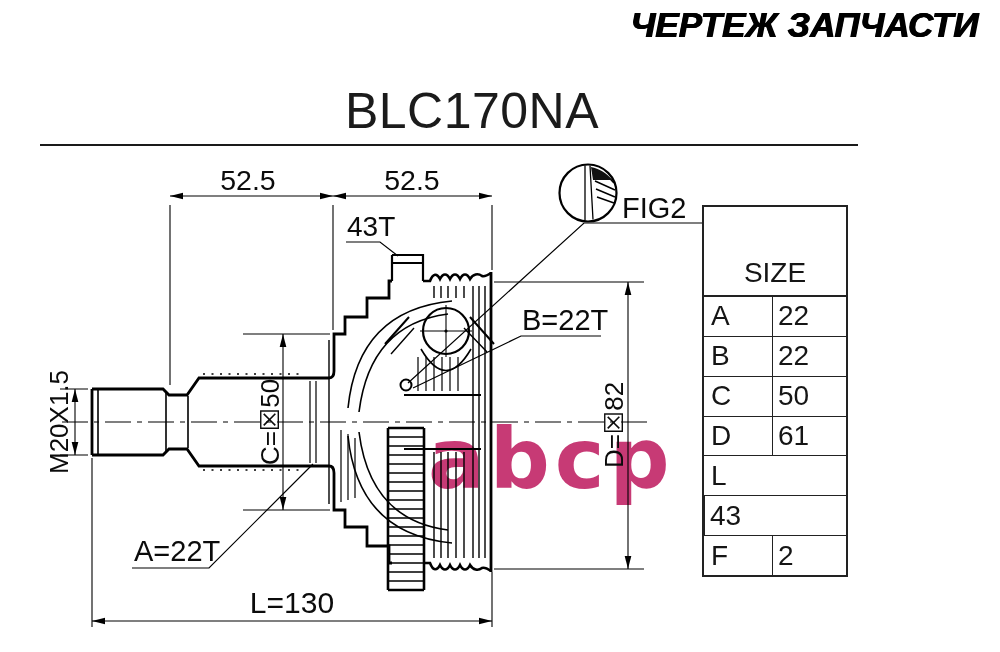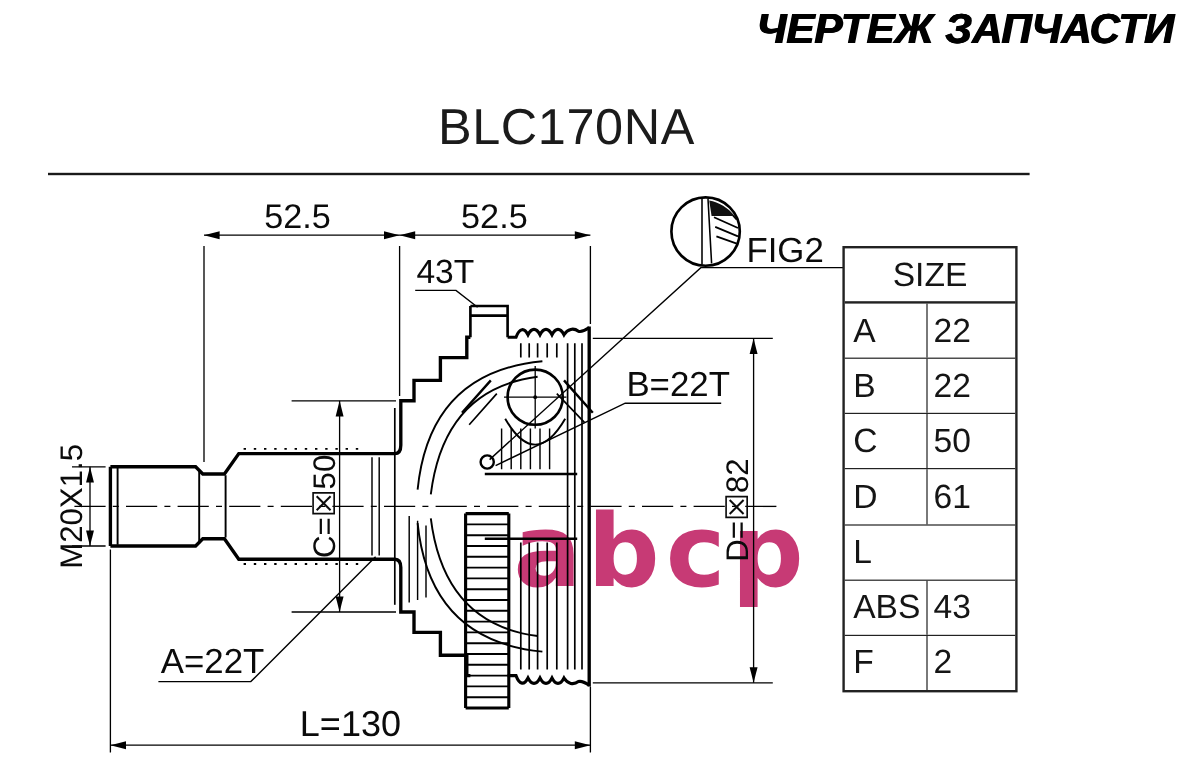--- a/index.html
+++ b/index.html
@@ -1,30 +1,30 @@
 <!DOCTYPE html>
 <html><head>
 <meta charset="utf-8">
 <style>
   html,body{margin:0;padding:0;background:#fff;}
   .stage{position:relative;width:1000px;height:652px;background:#fff;overflow:hidden;
          font-family:"Liberation Sans",sans-serif;color:#111;}
   .brand{position:absolute;top:5px;right:22px;font-size:35px;font-weight:bold;font-style:italic;
          color:#000;letter-spacing:0px;z-index:3;text-shadow:1.1px 0 0 #000,.4px 0 0 #000;text-align:center;}
-  .title{position:absolute;top:82px;left:0;width:944px;text-align:center;font-size:42px;
+  .title{position:absolute;top:82px;left:0;width:944px;text-align:center;font-size:50px;
          color:#1b1b1b;letter-spacing:.5px;z-index:3;}
   .title-rule{position:absolute;top:144px;left:40px;width:818px;height:2.2px;background:#1a1a1a;z-index:3;}
   .wm{position:absolute;top:410px;left:428px;font-size:84px;font-weight:bold;
       font-family:"DejaVu Sans",sans-serif;color:#be185d;opacity:.85;letter-spacing:5px;z-index:0;}
   svg.drawing{position:absolute;top:0;left:0;z-index:1;}
   svg text{font-family:"Liberation Sans",sans-serif;fill:#0b0b0b;}
   .size-table{position:absolute;left:702px;top:205px;width:142px;height:368px;border:2px solid #222;
               background:transparent;display:flex;flex-direction:column;z-index:2;font-size:28px;color:#151515;}
   .size-head{height:44px;flex:0 0 44px;border-bottom:2px solid #222;display:flex;align-items:center;
-             justify-content:center;}
+             justify-content:center;margin-top:44px;}
   .size-rows{flex:1;display:flex;flex-direction:column;}
   .srow{flex:1;display:flex;border-bottom:1.6px solid #222;}
   .srow:last-child{border-bottom:none;}
   .scell{display:flex;align-items:center;}
   .slabel{width:61px;flex:0 0 61px;padding-left:7px;}
   .svalue{flex:1;border-left:1.6px solid #222;padding-left:5px;}
 </style>
 </head>
 <body>
 
@@ -164,21 +164,20 @@
           <div class="scell svalue">50</div>
         </div>
         <div class="srow">
           <div class="scell slabel">D</div>
           <div class="scell svalue">61</div>
         </div>
         <div class="srow">
           <div class="scell slabel">L</div>
         </div>
         <div class="srow">
-          <div class="scell slabel">ABS</div>
           <div class="scell svalue">43</div>
         </div>
         <div class="srow">
           <div class="scell slabel">F</div>
           <div class="scell svalue">2</div>
         </div>
       </div>
   </div>
 
 </div>

